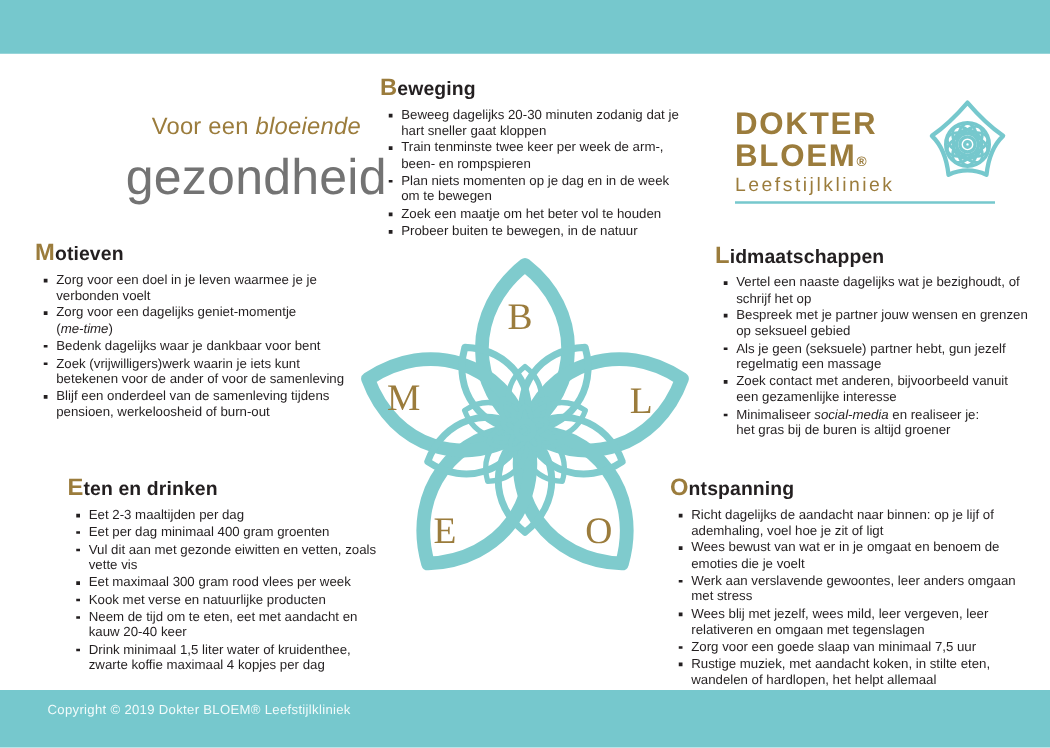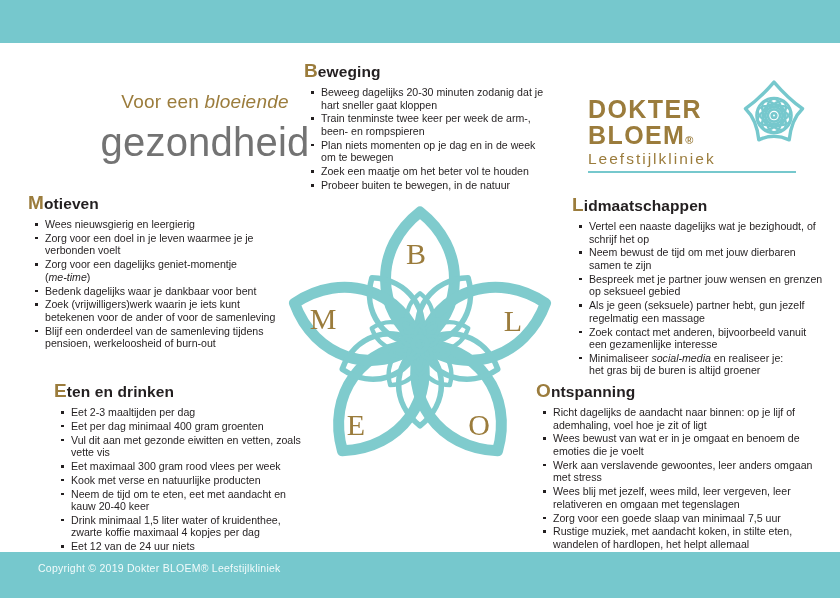--- a/index.html
+++ b/index.html
@@ -46,21 +46,21 @@
   .title-line2{
     font-size:40px;color:#737373;margin-top:8px;letter-spacing:.2px;
     line-height:1.05;
   }
 
   
   .logo{
     position:absolute;left:588px;top:80px;width:240px;height:90px;
   }
   .logo-words{
-    position:absolute;left:0;top:16px;width:172px;text-align:left;
+    position:absolute;left:0;top:6px;width:172px;text-align:left;
   }
   .logo-l1,.logo-l2{
     font-size:25px;font-weight:bold;color:#9b7c3c;
     letter-spacing:1.4px;line-height:1.04;white-space:nowrap;
   }
   .logo-l2 .reg{font-size:11px;vertical-align:baseline;}
   .logo-sub{
     font-size:15.5px;color:#9b7c3c;letter-spacing:2.0px;
     margin-top:2px;white-space:nowrap;
   }
@@ -178,52 +178,49 @@
       <li>Train tenminste twee keer per week de arm-, been- en rompspieren</li>
       <li>Plan niets momenten op je dag en in de week om te bewegen</li>
       <li>Zoek een maatje om het beter vol te houden</li>
       <li>Probeer buiten te bewegen, in de natuur</li>
     </ul>
   </div>
 
   <div class="section" id="sec-motieven">
     <div class="sec-head"><span class="cap">M</span><span>otieven</span></div>
     <ul class="bullets">
-      <li>Wees nieuwsgierig en leergierig</li>
       <li>Zorg voor een doel in je leven waarmee je je verbonden voelt</li>
       <li>Zorg voor een dagelijks geniet-momentje<br>(<em>me-time</em>)</li>
       <li>Bedenk dagelijks waar je dankbaar voor bent</li>
       <li>Zoek (vrijwilligers)werk waarin je iets kunt betekenen voor de ander of voor de samenleving</li>
       <li>Blijf een onderdeel van de samenleving tijdens pensioen, werkeloosheid of burn-out</li>
     </ul>
   </div>
 
   <div class="section" id="sec-lidmaat">
     <div class="sec-head"><span class="cap">L</span><span>idmaatschappen</span></div>
     <ul class="bullets">
       <li>Vertel een naaste dagelijks wat je bezighoudt, of schrijf het op</li>
-      <li>Neem bewust de tijd om met jouw dierbaren samen te zijn</li>
       <li>Bespreek met je partner jouw wensen en grenzen op seksueel gebied</li>
       <li>Als je geen (seksuele) partner hebt, gun jezelf regelmatig een massage</li>
       <li>Zoek contact met anderen, bijvoorbeeld vanuit een gezamenlijke interesse</li>
       <li>Minimaliseer <em>social-media</em> en realiseer je:<br>het gras bij de buren is altijd groener</li>
     </ul>
   </div>
 
   <div class="section" id="sec-eten">
     <div class="sec-head"><span class="cap">E</span><span>ten en drinken</span></div>
     <ul class="bullets">
       <li>Eet 2-3 maaltijden per dag</li>
       <li>Eet per dag minimaal 400 gram groenten</li>
       <li>Vul dit aan met gezonde eiwitten en vetten, zoals vette vis</li>
       <li>Eet maximaal 300 gram rood vlees per week</li>
       <li>Kook met verse en natuurlijke producten</li>
       <li>Neem de tijd om te eten, eet met aandacht en kauw 20-40 keer</li>
       <li>Drink minimaal 1,5 liter water of kruidenthee, zwarte koffie maximaal 4 kopjes per dag</li>
-      <li>Eet 12 van de 24 uur niets</li>
     </ul>
   </div>
 
   <div class="section" id="sec-ontspan">
     <div class="sec-head"><span class="cap">O</span><span>ntspanning</span></div>
     <ul class="bullets">
       <li>Richt dagelijks de aandacht naar binnen: op je lijf of ademhaling, voel hoe je zit of ligt</li>
       <li>Wees bewust van wat er in je omgaat en benoem de emoties die je voelt</li>
       <li>Werk aan verslavende gewoontes, leer anders omgaan met stress</li>
       <li>Wees blij met jezelf, wees mild, leer vergeven, leer relativeren en omgaan met tegenslagen</li>

